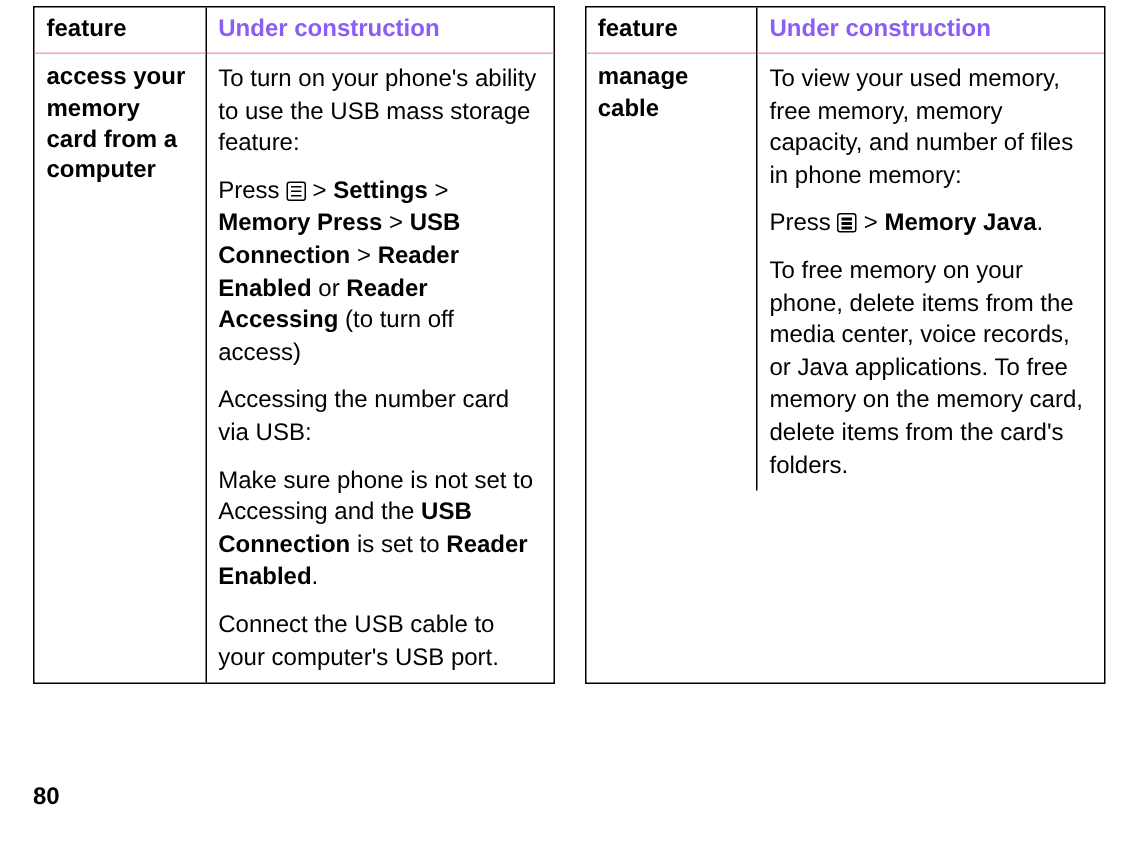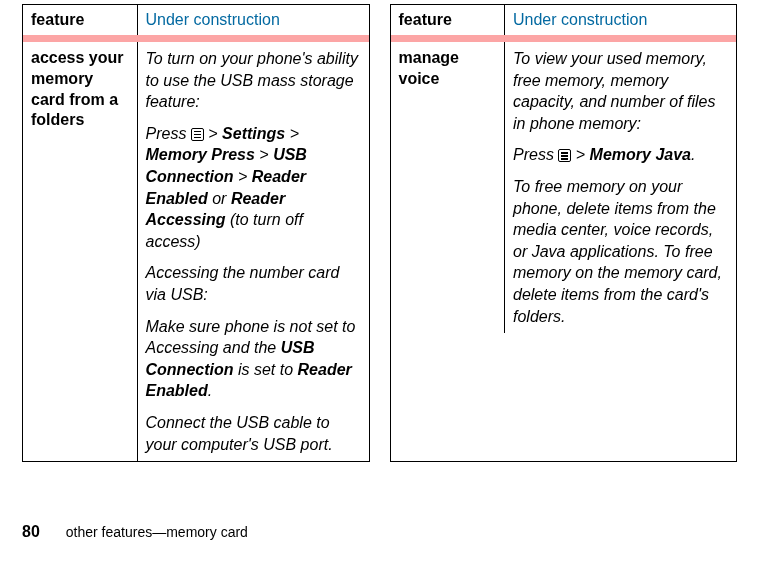--- a/index.html
+++ b/index.html
@@ -21,52 +21,52 @@
     }
     .col {
       flex: 1;
       border: 1px solid #000;
     }
     .table {
       width: 100%;
       border-collapse: collapse;
     }
     .header-row {
-      border-bottom: 7px solid #fca5a5;
+      border-bottom: 1px solid #fca5a5;
     }
     .header-row td:first-child {
       border-right: 1px solid #000;
     }
     .header-cell {
       padding: 6px 8px;
       font-size: 16px;
     }
     .header-feature {
       font-weight: bold;
       width: 33%;
     }
     .header-status {
-      color: #0369a1;
+      color: #8b5cf6;
+      font-weight: bold;
     }
     .content-row td {
       padding: 6px 8px;
       vertical-align: top;
     }
     .content-row td:first-child {
       border-right: 1px solid #000;
     }
     .feature-name {
       font-weight: bold;
       font-size: 16px;
       line-height: 1.3;
     }
     .feature-desc {
       font-size: 16px;
       line-height: 1.35;
-      font-style: italic;
     }
     .feature-desc p {
       margin-bottom: 10px;
     }
     .feature-desc p:last-child {
       margin-bottom: 0;
     }
     .cond-bold {
       font-family: "Arial Narrow", Arial, sans-serif;
       font-weight: bold;
@@ -89,21 +89,21 @@
       top: 2px;
       height: 1.5px;
       background: #000;
       box-shadow: 0 3px 0 #000, 0 6px 0 #000;
     }
     .footer {
       position: absolute;
       bottom: 24px;
       left: 22px;
       display: flex;
-      align-items: center;
+      align-items: flex-end;
       gap: 26px;
     }
     .page-num {
       font-weight: bold;
       font-size: 16px;
     }
     .footer-text {
       font-size: 14px;
     }
   </style>
@@ -113,21 +113,21 @@
 <div class="columns">
 
   <div class="col">
     <table class="table">
       <tbody>
           <tr class="header-row">
         <td class="header-cell header-feature">feature</td>
         <td class="header-cell header-status">Under construction</td>
       </tr>
       <tr class="content-row">
-        <td class="feature-name">access your memory card from a folders</td>
+        <td class="feature-name">access your memory card from a computer</td>
         <td class="feature-desc">
           <p>To turn on your phone's ability to use the USB mass storage feature:</p>
           <p>
             <span>Press</span>
             <span class="menu-icon"></span>
             <span>&gt;</span>
             <span class="cond-bold">Settings</span>
             <span>&gt;</span>
             <span class="cond-bold">Memory Press</span>
             <span>&gt;</span>
@@ -153,34 +153,33 @@
   </div>
 
   <div class="col">
     <table class="table">
       <tbody>
           <tr class="header-row">
         <td class="header-cell header-feature">feature</td>
         <td class="header-cell header-status">Under construction</td>
       </tr>
       <tr class="content-row">
-        <td class="feature-name">manage voice</td>
+        <td class="feature-name">manage cable</td>
         <td class="feature-desc">
           <p>To view your used memory, free memory, memory capacity, and number of files in phone memory:</p>
           <p>
             <span>Press</span>
             <span class="menu-icon"></span>
             <span>&gt;</span>
             <span class="cond-bold">Memory Java</span><span>.</span>
           </p>
           <p>To free memory on your phone, delete items from the media center, voice records, or Java applications. To free memory on the memory card, delete items from the card's folders.</p>
         </td>
       </tr>
     </tbody>
       </table>
   </div>
 
 </div>
 
 <div class="footer">
   <span class="page-num">80</span>
-  <span class="footer-text">other features—memory card</span>
 </div>
 
 </body></html>

